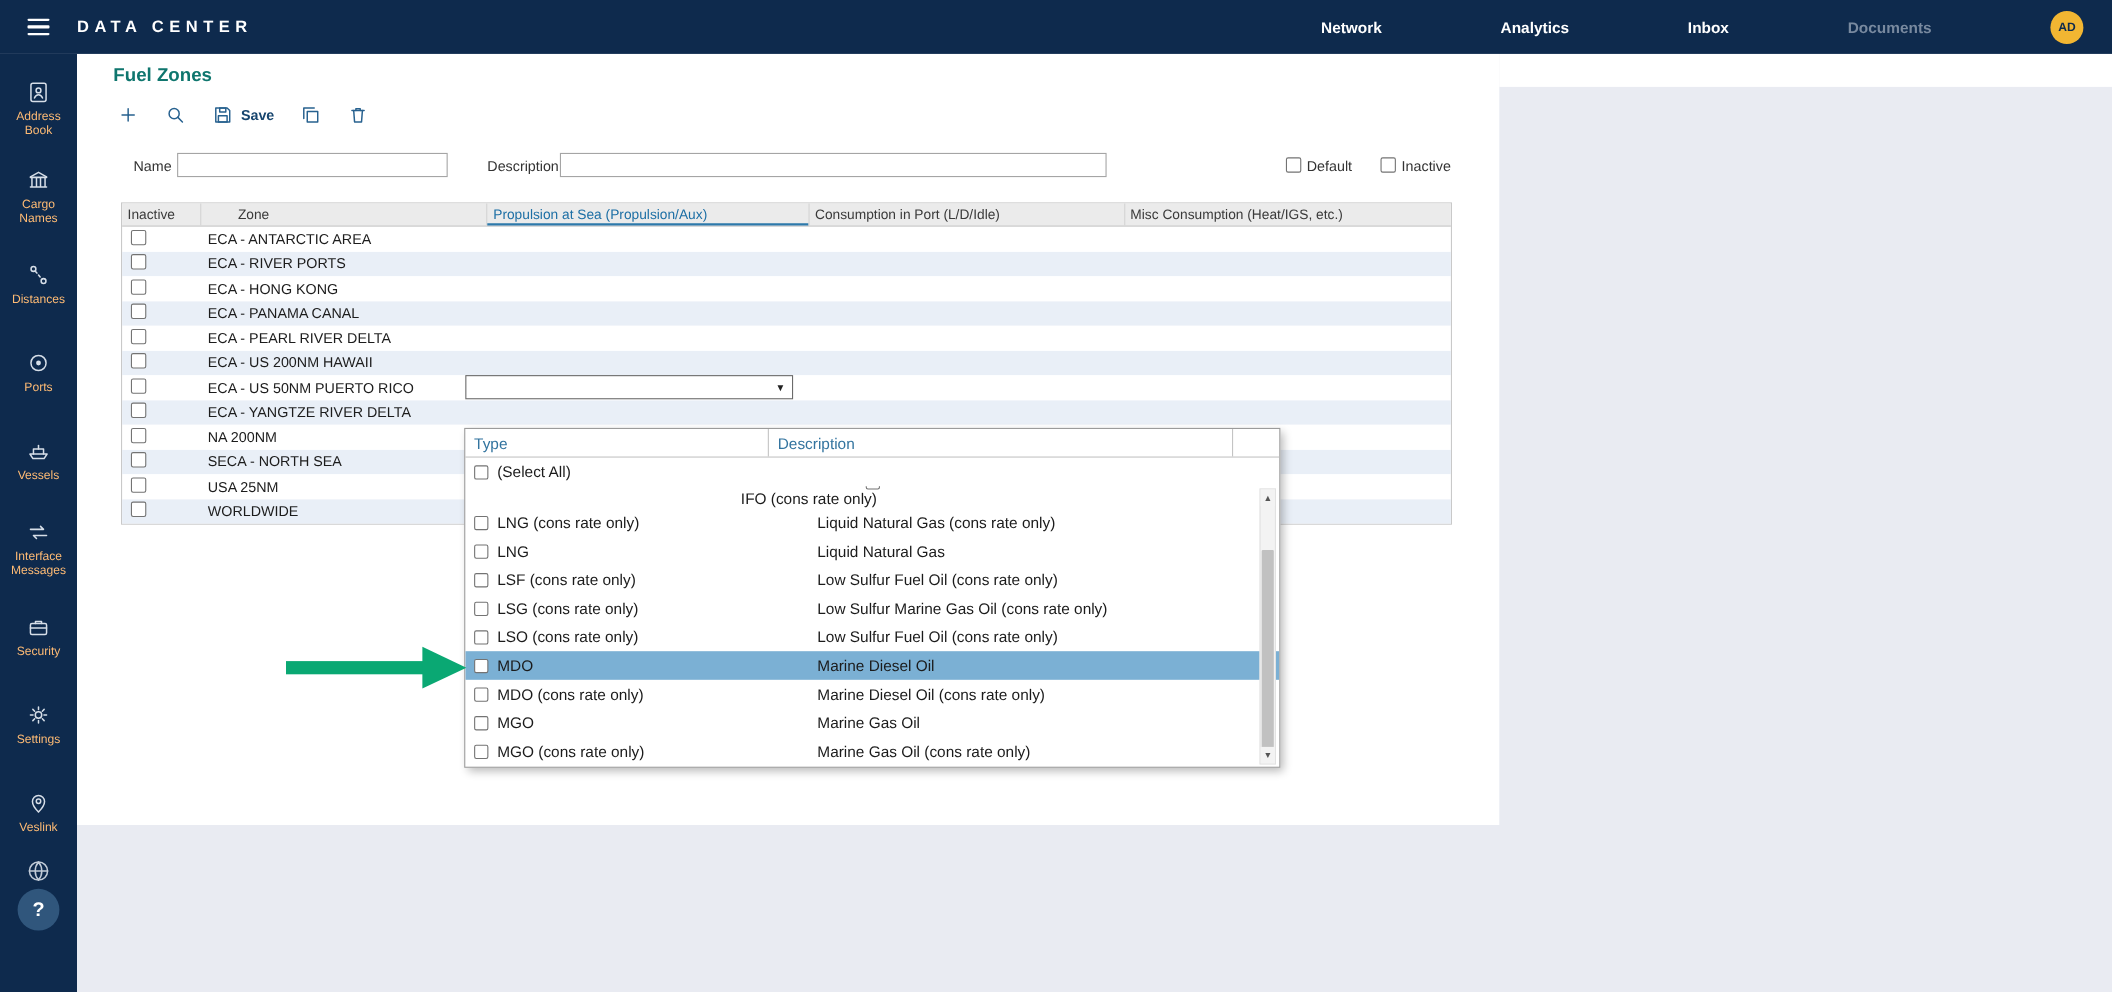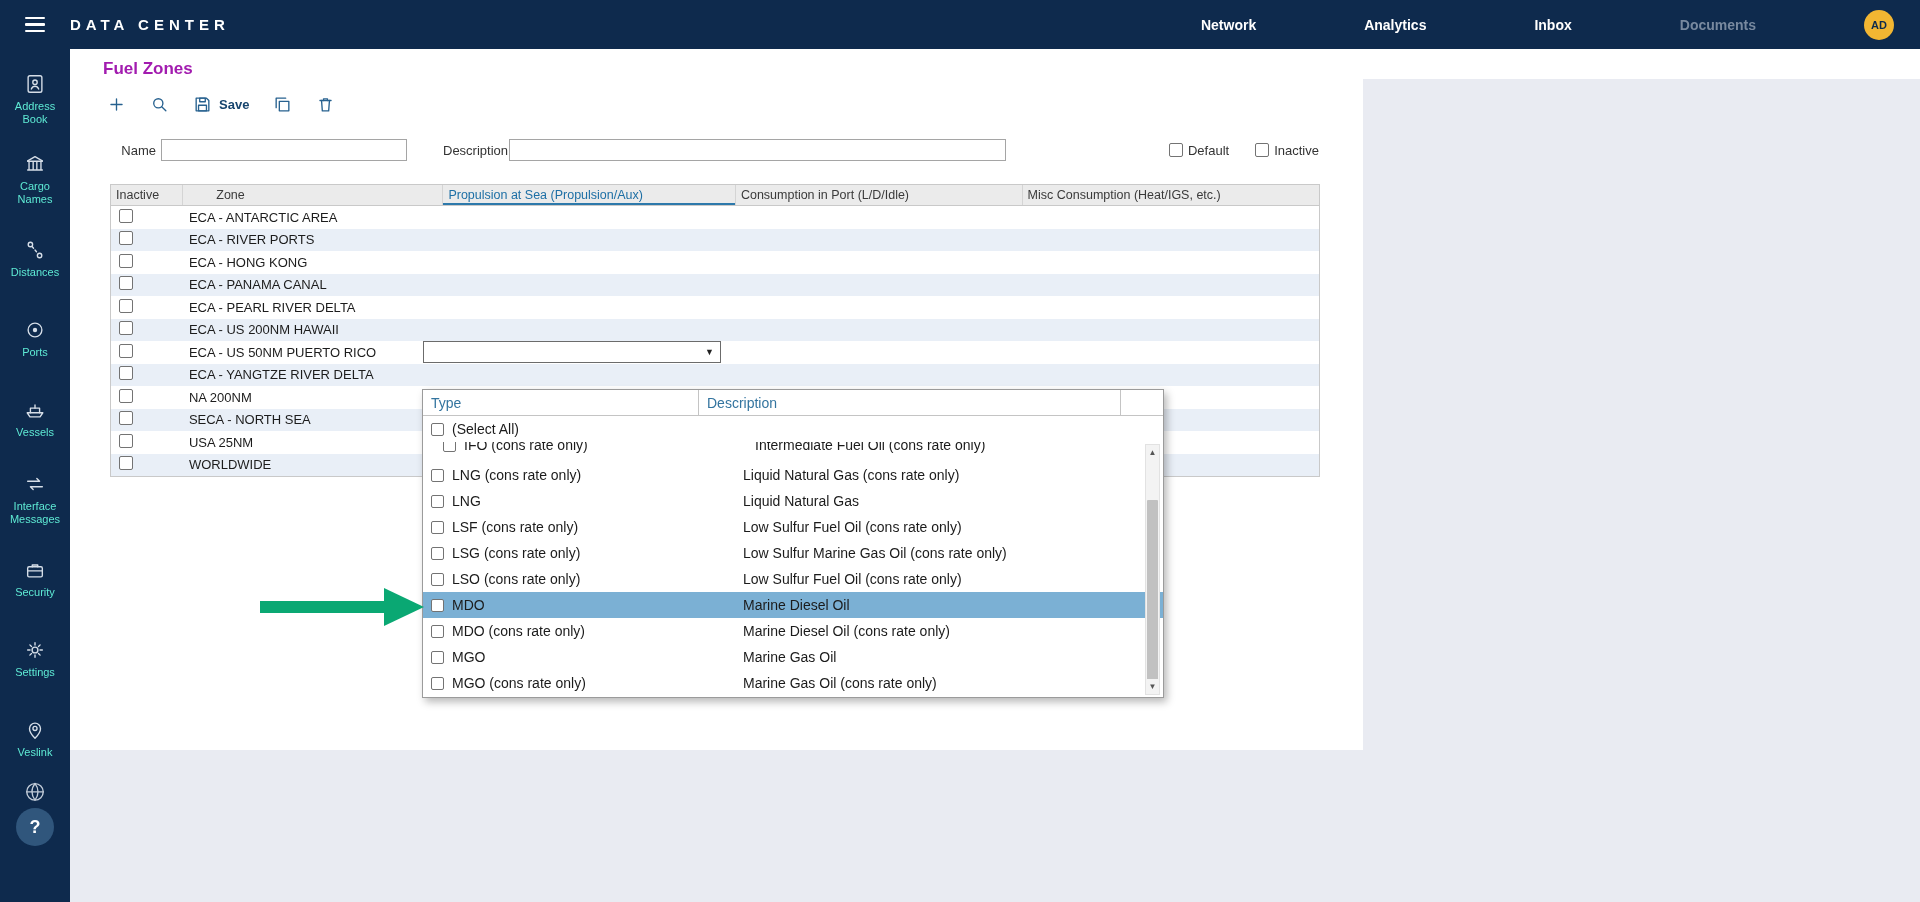--- a/index.html
+++ b/index.html
@@ -15,38 +15,38 @@
   .brand { color:#fff; font-size:15px; font-weight:bold; letter-spacing:5px; }
   .topnav { margin-left:auto; display:flex; align-items:center; gap:108px; padding-right:26px; }
   .nav-item { color:#fff; font-size:14px; font-weight:600; cursor:pointer; }
   .nav-item.disabled { color:#78899f; }
   .avatar { width:30px; height:30px; border-radius:50%; background:#f2b632;
             color:#0e2a4d; font-weight:bold; font-size:11px; display:flex;
             align-items:center; justify-content:center; cursor:pointer; }
 
   
   .sidebar { position:absolute; left:0; top:49px; width:70px; height:853px;
-             background:#0e2a4d; color:#5eead4; padding-top:10px; z-index:40; }
+             background:#0e2a4d; color:#fdba74; padding-top:10px; z-index:40; }
   .side-item { height:80px; display:flex; flex-direction:column; align-items:center;
                justify-content:center; gap:5px; text-align:center; font-size:11px;
                line-height:1.15; cursor:pointer; padding:0 2px; }
   .side-item svg { width:22px; height:22px; stroke:#d6dee8; fill:none;
                    stroke-width:1.5; stroke-linecap:round; stroke-linejoin:round; }
   .side-item.partial { height:28px; overflow:hidden; justify-content:flex-start; opacity:.9; }
   .help-fab { position:absolute; left:16px; top:808px; width:38px; height:38px;
               border-radius:50%; background:#30567c; color:#fff; font-size:18px;
               font-weight:bold; display:flex; align-items:center; justify-content:center;
               cursor:pointer; z-index:45; }
 
   
   .top-strip { position:absolute; left:1363px; top:49px; width:557px; height:30px; background:#fff; }
   .content { position:absolute; left:70px; top:49px; width:1293px; height:701px;
              background:#fff; z-index:10; }
   .page-title { position:absolute; left:33px; top:10px; font-size:17px;
-                font-weight:bold; color:#a21caf; }
+                font-weight:bold; color:#0f766e; }
 
   .toolbar { position:absolute; left:37px; top:42px; height:26px; display:flex;
              align-items:center; gap:24px; }
   .tb-btn { display:flex; align-items:center; gap:7px; cursor:pointer; }
   .tb-btn svg { width:19px; height:19px; stroke:#27618f; fill:none;
                 stroke-width:1.7; stroke-linecap:round; stroke-linejoin:round; }
   .save-label { color:#17456e; font-weight:bold; font-size:13px; }
 
   
   .filter-row { position:absolute; left:33px; top:89px; width:1216px; height:24px;
@@ -106,21 +106,21 @@
   .dd-h-extra { flex:1; border-right:none; }
   .dd-list { position:relative; height:281px; overflow:hidden; }
   .dd-item { display:flex; align-items:center; height:26px; padding-left:8px;
              cursor:pointer; color:#1b1b1b; }
   .dd-item .cb { width:13px; height:13px; margin-right:8px; }
   .dd-type { width:247px; white-space:nowrap; }
   .dd-desc { white-space:nowrap;margin-left:44px; }
   .dd-item.hl { background:#7bb0d4; }
   .dd-item.clip { height:20px; overflow:hidden; position:relative; }
   .clip-inner { position:absolute; left:0; right:0; top:-10px; display:flex;
-                align-items:center; height:26px; padding-left:20px; }
+                align-items:center; height:26px; padding-left:8px;flex-direction:column; }
 
   
   .dd-scroll { position:absolute; right:3px; top:54px; width:15px; height:251px;
                background:#f3f3f3; border:1px solid #e2e2e2; cursor:pointer; }
   .sb-btn { position:absolute; left:0; width:13px; height:15px; display:flex;
             align-items:center; justify-content:center; font-size:8px; color:#555;
             background:#f3f3f3; }
   .sb-up { top:0; }
   .sb-down { bottom:0; }
   .sb-thumb { position:absolute; left:1px; top:55px; width:11px; height:180px;

